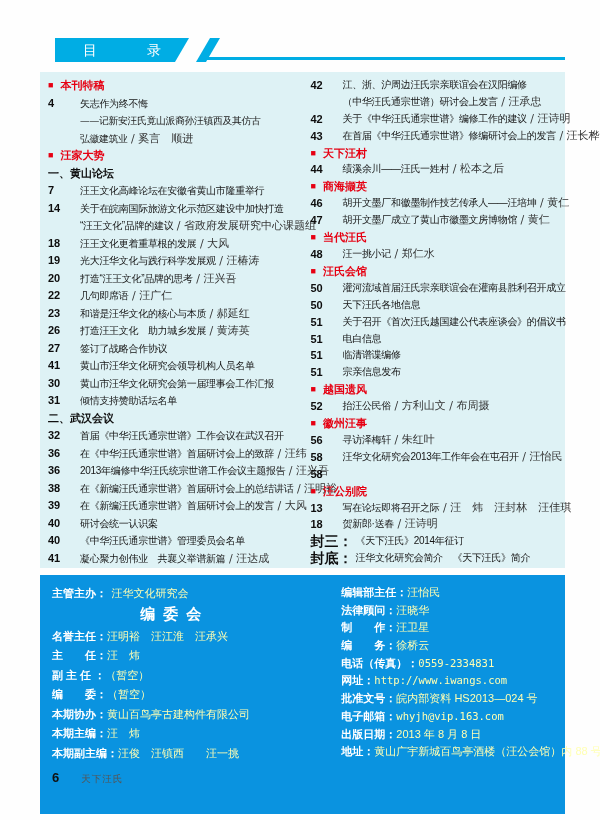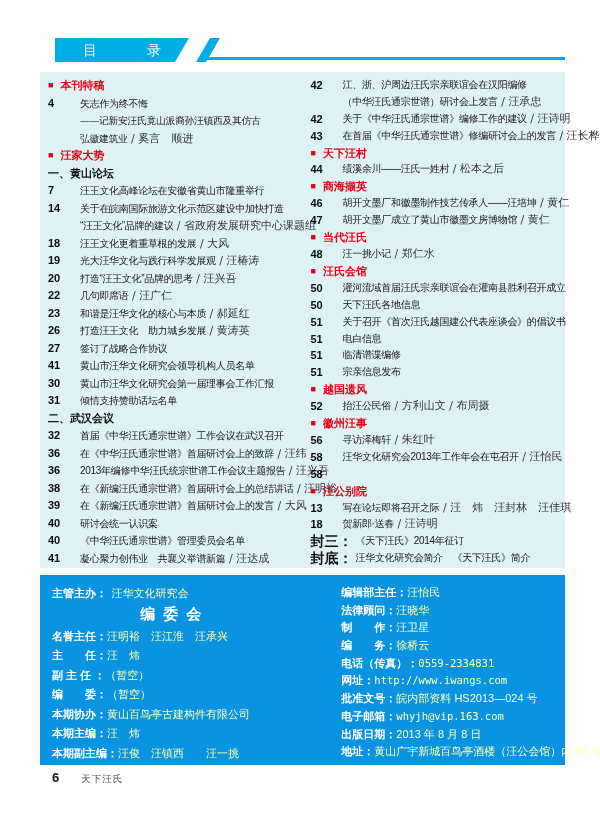--- a/index.html
+++ b/index.html
@@ -28,21 +28,21 @@
   .sub{height:var(--lh);line-height:var(--lh);color:#101010;font-weight:700;font-size:11px;white-space:nowrap;}
   .tnum{flex:0 0 32px;font-weight:700;font-size:11px;color:#0d0d0d;line-height:var(--lh);}
   .tnum.cover{flex:0 0 auto;margin-right:3px;font-size:14px;}
   .tlines{flex:1 1 auto;min-width:0;}
   .tline{height:var(--lh);line-height:var(--lh);font-size:10px;letter-spacing:-0.3px;color:#161616;
          font-weight:500;white-space:nowrap;}
   .tline.kai{font-family:"DejaVu Serif","Liberation Serif",serif;color:#222;font-size:9.8px;}
   .author{font-family:"DejaVu Serif","Liberation Serif",serif;font-size:11px;color:#333;letter-spacing:0;}
 
   
-  .colophon{position:absolute;left:40px;top:575px;width:525px;height:190px;background:var(--blue);
+  .colophon{position:absolute;left:40px;top:575px;width:525px;height:239px;background:var(--blue);
             box-sizing:border-box;padding:7px 8px 16px 12px;display:flex;color:#fff;}
   .colo-col{box-sizing:border-box;}
   .colo-col.left{width:47%;}
   .colo-col.right{width:53%;padding-left:8px;}
   .colo-row{white-space:nowrap;}
   .colo-col.left .colo-row{height:19.5px;line-height:19.5px;}
   .colo-col.right .colo-row{height:17.7px;line-height:17.7px;margin-left:44px;}
   .colo-label{font-weight:700;font-size:11px;color:#ffffff;}
   .colo-value{font-size:11px;color:var(--yellow);}
   .colo-value.mono{font-family:"DejaVu Sans Mono","Liberation Mono",monospace;font-size:10.5px;}

